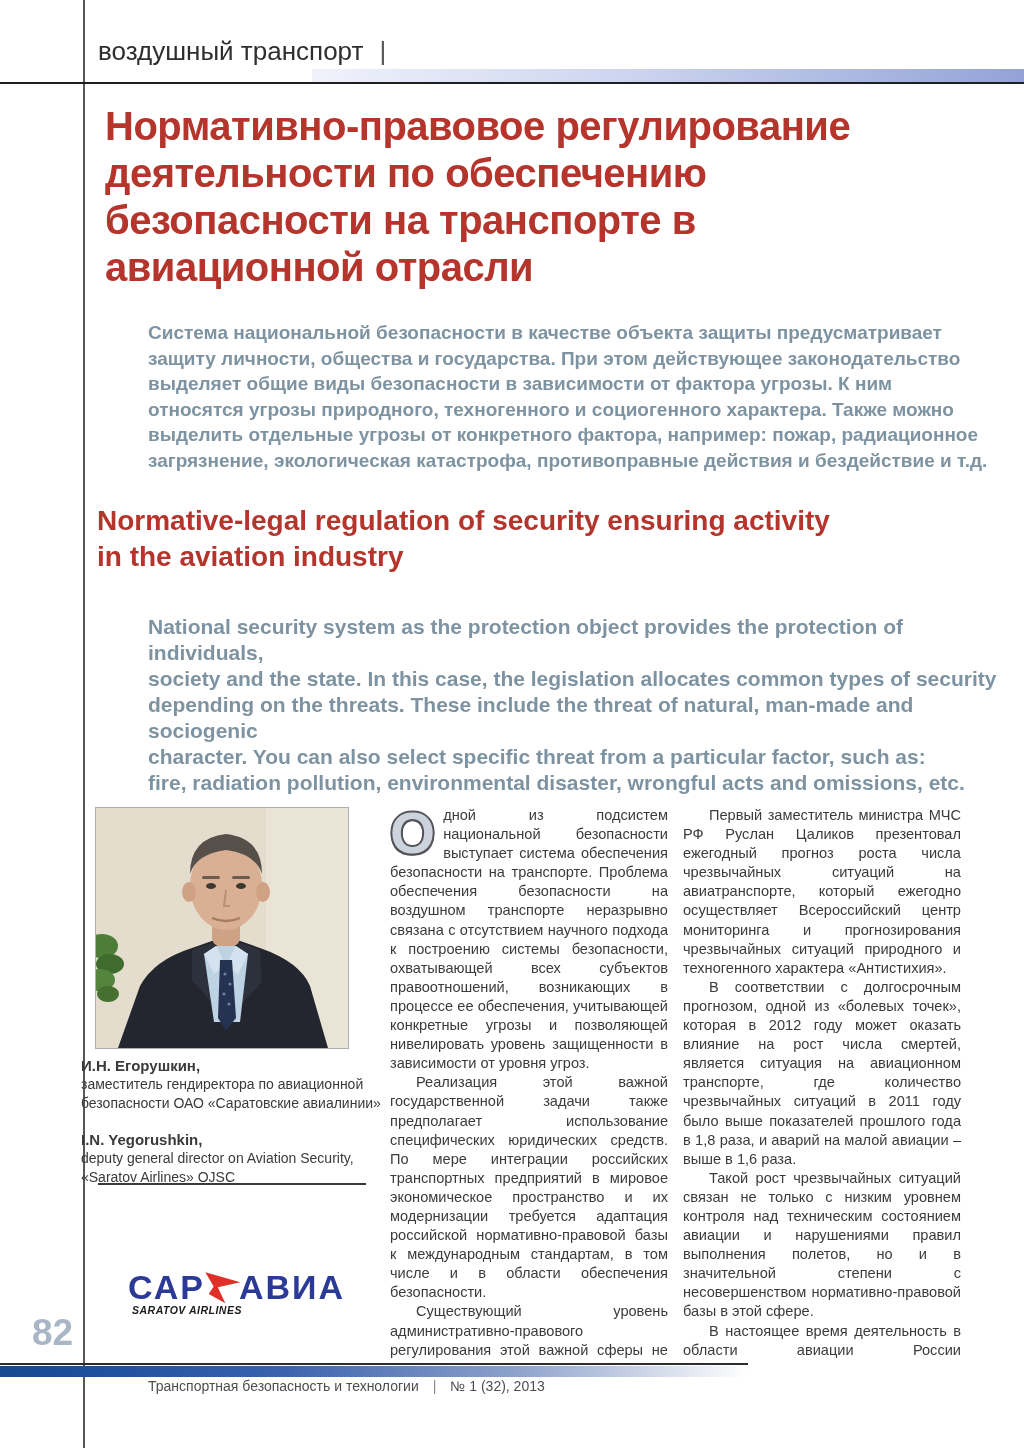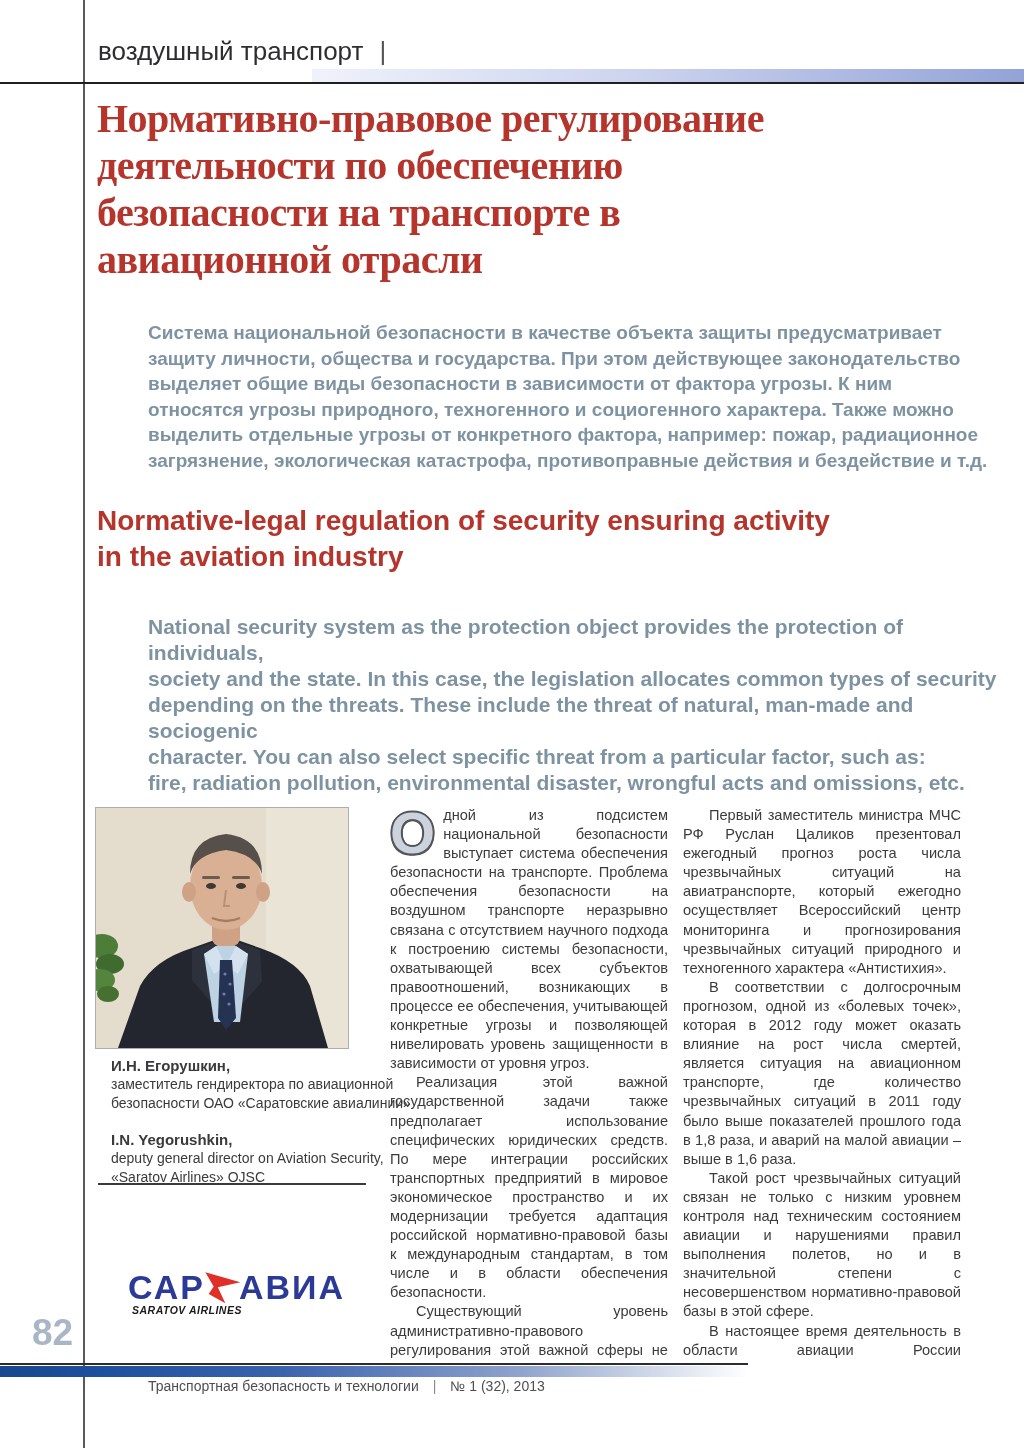--- a/index.html
+++ b/index.html
@@ -14,21 +14,21 @@
   .title-ru{position:absolute;left:97px;top:95px;width:780px;font-size:40px;font-weight:700;
             color:#b5342b;line-height:47px;letter-spacing:-0.5px;white-space:pre-line;}
   .lead-ru{position:absolute;left:148px;top:320px;width:860px;font-size:19px;font-weight:700;
            color:#7e93a1;line-height:25.5px;white-space:pre-line;}
   .title-en{position:absolute;left:97px;top:503px;width:880px;font-size:28px;font-weight:700;
             color:#b5342b;line-height:36px;white-space:pre-line;}
   .lead-en{position:absolute;left:148px;top:614px;width:860px;font-size:21px;font-weight:700;
            color:#7e93a1;line-height:26px;white-space:pre-line;}
   .photo{position:absolute;left:95px;top:807px;width:252px;height:240px;border:1px solid #adadad;
          background:#e3dccc;}
-  .caption{position:absolute;left:111px;top:1056px;width:300px;font-size:14px;line-height:19px;color:#3a3a3c;}
+  .caption{position:absolute;left:81px;top:1056px;width:300px;font-size:14px;line-height:19px;color:#3a3a3c;}
   .caption .name{font-weight:700;font-size:15px;}
   .caption .role{white-space:pre-line;}
   .caption .gap{height:17px;}
   .caption-rule{position:absolute;left:98px;top:1183px;width:268px;height:2px;background:#3a3a3c;}
   .logo{position:absolute;left:128px;top:1264px;width:240px;height:62px;}
   .logo-row{display:flex;align-items:center;}
   .logo-txt{font-size:34px;font-weight:700;color:#2b3a96;letter-spacing:2px;}
   .logo-arrow{width:40px;height:40px;margin:0 -3px 6px -3px;}
   .logo-sub{position:absolute;left:4px;top:40px;font-size:10.5px;font-weight:700;font-style:italic;
             color:#1a1a1a;letter-spacing:0.5px;}
@@ -55,21 +55,21 @@
 
   <div class="vline"></div>
 
   <div class="header-label">
     <span>воздушный транспорт</span><span class="pipe">|</span>
   </div>
 
   <div class="top-grad"></div>
   <div class="top-line"></div>
 
-  <h1 class="title-ru" style="margin:0;font-family:Liberation Serif, serif;">Нормативно-правовое регулирование
+  <h1 class="title-ru" style="margin:8px;">Нормативно-правовое регулирование
 деятельности по обеспечению
 безопасности на транспорте в
 авиационной отрасли</h1>
 
   <div class="lead-ru">Система национальной безопасности в качестве объекта защиты предусматривает
 защиту личности, общества и государства. При этом действующее законодательство
 выделяет общие виды безопасности в зависимости от фактора угрозы. К ним
 относятся угрозы природного, техногенного и социогенного характера. Также можно
 выделить отдельные угрозы от конкретного фактора, например: пожар, радиационное
 загрязнение, экологическая катастрофа, противоправные действия и бездействие и т.д.</div>

